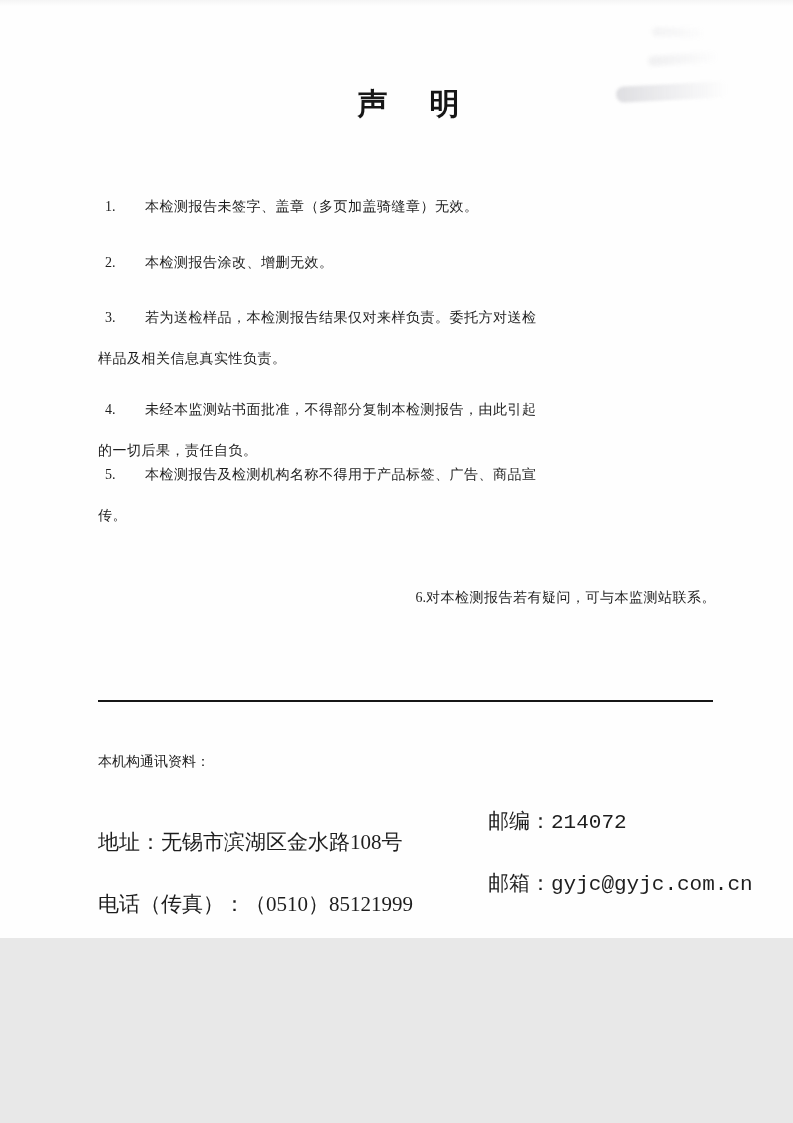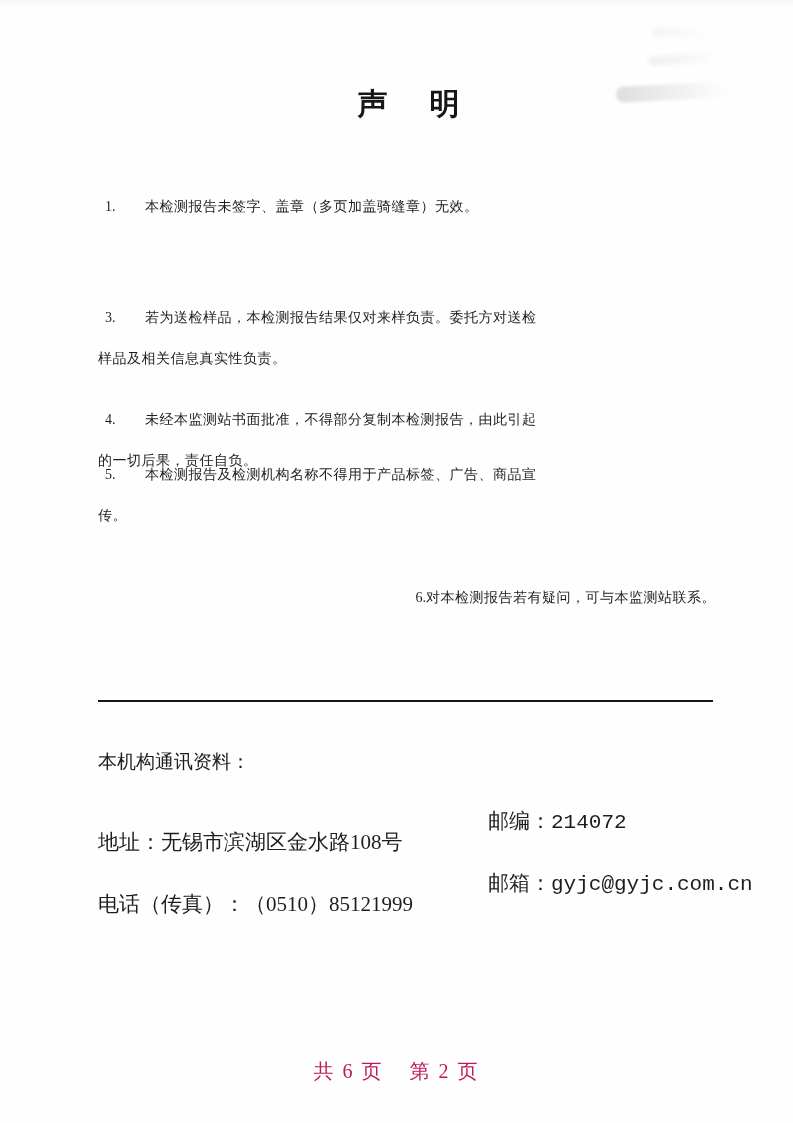--- a/index.html
+++ b/index.html
@@ -3,21 +3,21 @@
 <meta charset="utf-8">
 <style>
   html, body {
     margin: 0;
     padding: 0;
     background: #e8e8e8;
   }
   .page {
     position: relative;
     width: 793px;
-    height: 1123px;
+    height: 938px;
     margin: 0 auto;
     background: #fefefe;
     overflow: hidden;
     font-family: "Liberation Serif", "DejaVu Serif", serif;
     color: #1d1d1d;
   }
   
   .scan-edge {
     position: absolute;
     top: 0; left: 0; right: 0;
@@ -73,38 +73,38 @@
   }
   .notice-item .num {
     display: inline-block;
     width: 40px;
     margin-left: 7px;
     letter-spacing: 0;
   }
   .item-1 { top: 186px; }
   .item-2 { top: 242px; }
   .item-3 { top: 297px; }
-  .item-4 { top: 399px; }
+  .item-4 { top: 389px; }
   .item-5 { top: 454px; }
   .item-6 { top: 577px; text-align: right; }
 
   .divider {
     position: absolute;
     top: 700px;
     left: 98px;
     width: 615px;
     height: 2px;
     background: #171717;
   }
 
   .contact-heading {
     position: absolute;
     top: 741px;
     left: 98px;
-    font-size: 19px;
+    font-size: 14px;
     line-height: 41px;
   }
   .contact-row {
     position: absolute;
     left: 98px;
     width: 640px;
     font-size: 21px;
     line-height: 41px;
   }
   .contact-row-1 { top: 802px; }
@@ -134,20 +134,23 @@
   <div class="smudge smudge-a"></div>
   <div class="smudge smudge-b"></div>
   <div class="smudge smudge-c"></div>
 
   <h1 class="doc-title">声　明</h1>
 
   <div class="notice-item item-1">
     <div><span class="num">1.</span><span>本检测报告未签字、盖章（多页加盖骑缝章）无效。</span></div>
   </div>
 
+  <div class="notice-item item-2">
+    <div><span class="num">2.</span><span>本检测报告涂改、增删无效。</span></div>
+  </div>
 
   <div class="notice-item item-3">
     <div><span class="num">3.</span><span>若为送检样品，本检测报告结果仅对来样负责。委托方对送检</span></div>
     <div>样品及相关信息真实性负责。</div>
   </div>
 
   <div class="notice-item item-4">
     <div><span class="num">4.</span><span>未经本监测站书面批准，不得部分复制本检测报告，由此引起</span></div>
     <div>的一切后果，责任自负。</div>
   </div>

